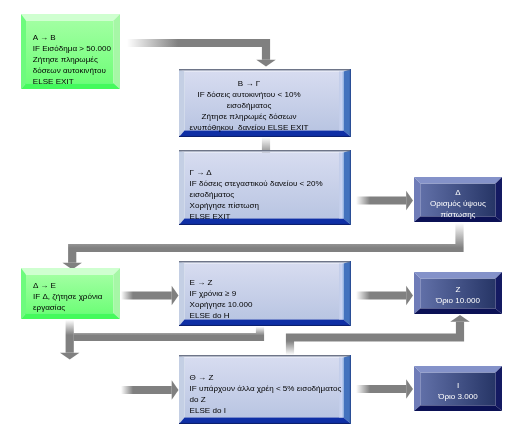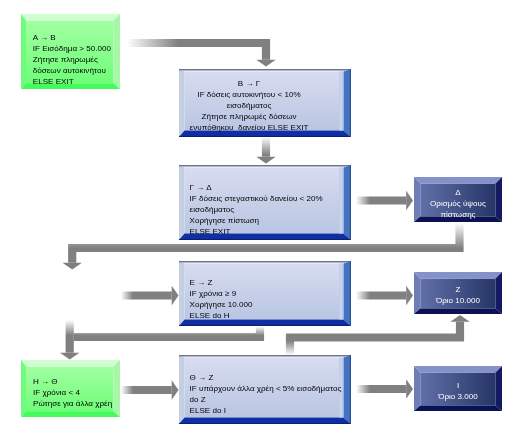--- a/index.html
+++ b/index.html
@@ -148,21 +148,21 @@
         <rect x="0" y="0" width="172" height="1.4" fill="#6e7588"></rect>
         <rect x="0" y="66.9" width="172" height="1.1" fill="#0b1f6e"></rect>
         <path d="M170.8,0 L172,0 L172,68 L170.8,68 Z" fill="#2a4e96"></path>
       </svg>
       <div class="ntext" style="left: 10.6px; top: 9.3px;">B → Γ
 IF δόσεις αυτοκινήτου &lt; 10%
 εισοδήματος
 Ζήτησε πληρωμές δόσεων
 ενυπόθηκου  δανείου ELSE EXIT</div>
     </div>
-    <div class="node" style="left: 179px; top: 165px; width: 172px; height: 67px; padding-left: 26px;">
+    <div class="node" style="left: 179px; top: 150px; width: 172px; height: 67px; padding-left: 26px;">
       <svg width="172" height="75" viewBox="0 0 172 75">
         <defs>
           <linearGradient id="g2" x1="0" y1="0" x2="0" y2="1">
             <stop offset="0" stop-color="#d7dcf0"></stop>
             <stop offset="1" stop-color="#b9c5e2"></stop>
           </linearGradient>
           <linearGradient id="cg2" x1="0" y1="0" x2="1" y2="0">
             <stop offset="0" stop-color="#c2cde8"></stop>
             <stop offset="0.55" stop-color="#c9d2f2"></stop>
             <stop offset="1" stop-color="#9fbce8"></stop>
@@ -195,20 +195,38 @@
         <path d="M6.3,6.5 L81.5,6.5 L81.5,39.5 L6.3,39.5 Z" fill="url(#g3)"></path>
         <path d="M0,0 L88,0 L81.5,6.5 L6.3,6.5 Z" fill="#8492c9"></path>
         <path d="M0,0 L6.3,6.5 L6.3,39.5 L0,45 Z" fill="#6f7cb8"></path>
         <path d="M88,0 L88,45 L81.5,39.5 L81.5,6.5 Z" fill="#141a62"></path>
         <path d="M0,45 L88,45 L81.5,39.5 L6.3,39.5 Z" fill="#0b1155"></path>
       </svg>
       <div class="ntext center" style="left: 0px; width: 88px; top: 9.7px;">Δ
 Ορισμός ύψους
 πίστωσης</div>
     </div>
+    <div class="node" style="left: 21px; top: 268px; width: 99px; height: 51px;">
+      <svg width="99" height="51" viewBox="0 0 99 51">
+        <defs>
+          <linearGradient id="g4" x1="0" y1="0" x2="0" y2="1">
+            <stop offset="0" stop-color="#a2ffa2"></stop>
+            <stop offset="1" stop-color="#6efe78"></stop>
+          </linearGradient>
+        </defs>
+        <path d="M5,6.5 L92.5,6.5 L92.5,45.3 L5,45.3 Z" fill="url(#g4)"></path>
+        <path d="M0,0 L99,0 L92.5,6.5 L5,6.5 Z" fill="#cfffd0"></path>
+        <path d="M0,0 L5,6.5 L5,45.3 L0,51 Z" fill="#6efb7e"></path>
+        <path d="M99,0 L99,51 L92.5,45.3 L92.5,6.5 Z" fill="#a6f7a6"></path>
+        <path d="M0,51 L99,51 L92.5,45.3 L5,45.3 Z" fill="#44fa5c"></path>
+      </svg>
+      <div class="ntext" style="left: 12px; top: 11.5px;">Δ → E
+IF Δ, ζήτησε χρόνια
+εργασίας</div>
+    </div>
     <div class="node" style="left: 179px; top: 261px; width: 172px; height: 65px;">
       <svg width="172" height="65" viewBox="0 0 172 65">
         <defs>
           <linearGradient id="g5" x1="0" y1="0" x2="0" y2="1">
             <stop offset="0" stop-color="#d7dcf0"></stop>
             <stop offset="1" stop-color="#b9c5e2"></stop>
           </linearGradient>
           <linearGradient id="cg5" x1="0" y1="0" x2="1" y2="0">
             <stop offset="0" stop-color="#c2cde8"></stop>
             <stop offset="0.55" stop-color="#c9d2f2"></stop>
@@ -240,38 +258,20 @@
         </defs>
         <path d="M6.3,6.5 L81.5,6.5 L81.5,36.5 L6.3,36.5 Z" fill="url(#g6)"></path>
         <path d="M0,0 L88,0 L81.5,6.5 L6.3,6.5 Z" fill="#8492c9"></path>
         <path d="M0,0 L6.3,6.5 L6.3,36.5 L0,42 Z" fill="#6f7cb8"></path>
         <path d="M88,0 L88,42 L81.5,36.5 L81.5,6.5 Z" fill="#141a62"></path>
         <path d="M0,42 L88,42 L81.5,36.5 L6.3,36.5 Z" fill="#0b1155"></path>
       </svg>
       <div class="ntext center" style="left: 0px; width: 88px; top: 12.3px;">Z
 Όριο 10.000</div>
     </div>
-    <div class="node" style="left: 21px; top: 360px; width: 99px; height: 57px;">
-      <svg width="99" height="57" viewBox="0 0 99 57">
-        <defs>
-          <linearGradient id="g7" x1="0" y1="0" x2="0" y2="1">
-            <stop offset="0" stop-color="#a2ffa2"></stop>
-            <stop offset="1" stop-color="#6efe78"></stop>
-          </linearGradient>
-        </defs>
-        <path d="M5,6.5 L92.5,6.5 L92.5,51.3 L5,51.3 Z" fill="url(#g7)"></path>
-        <path d="M0,0 L99,0 L92.5,6.5 L5,6.5 Z" fill="#cfffd0"></path>
-        <path d="M0,0 L5,6.5 L5,51.3 L0,57 Z" fill="#6efb7e"></path>
-        <path d="M99,0 L99,57 L92.5,51.3 L92.5,6.5 Z" fill="#a6f7a6"></path>
-        <path d="M0,57 L99,57 L92.5,51.3 L5,51.3 Z" fill="#44fa5c"></path>
-      </svg>
-      <div class="ntext" style="left: 12px; top: 16px;">H → Θ
-IF χρόνια &lt; 4
-Ρώτησε για άλλα χρέη</div>
-    </div>
     <div class="node" style="left: 179px; top: 355px; width: 172px; height: 69px; text-decoration: underline;">
       <svg width="172" height="69" viewBox="0 0 172 69">
         <defs>
           <linearGradient id="g8" x1="0" y1="0" x2="0" y2="1">
             <stop offset="0" stop-color="#d7dcf0"></stop>
             <stop offset="1" stop-color="#b9c5e2"></stop>
           </linearGradient>
           <linearGradient id="cg8" x1="0" y1="0" x2="1" y2="0">
             <stop offset="0" stop-color="#c2cde8"></stop>
             <stop offset="0.55" stop-color="#c9d2f2"></stop>

